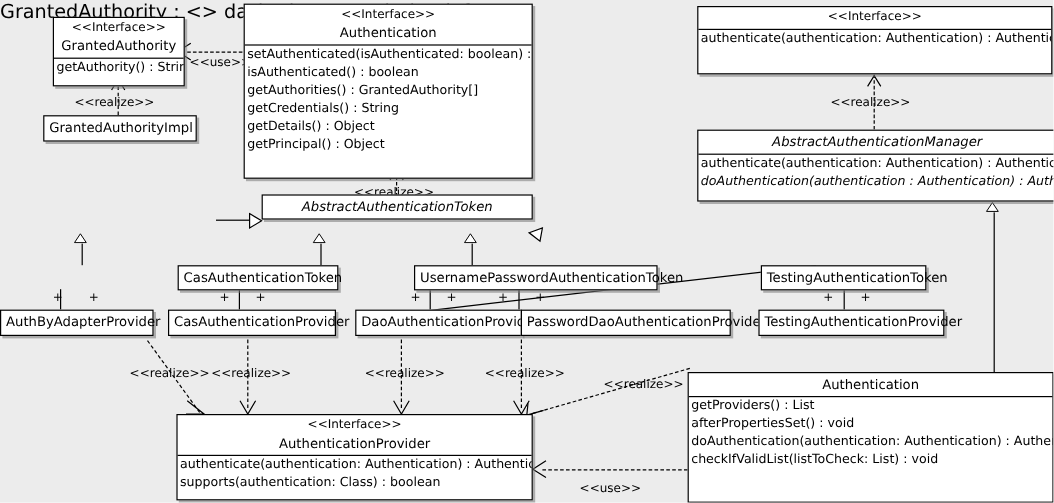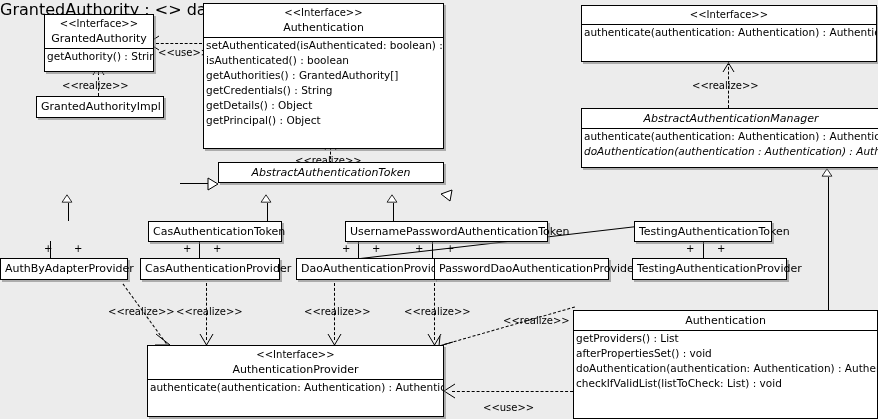--- a/index.html
+++ b/index.html
@@ -414,20 +414,21 @@
 
   
   <div class="uml-box" style="left:147px; top:345px; width:297px; height:72px;">
     <div class="uml-head">
       <span class="stereo">&lt;&lt;Interface&gt;&gt;</span>
       <span class="cname">AuthenticationProvider</span>
     </div>
     <div class="uml-sep"></div>
     <div class="uml-ops">
       <span class="op">authenticate(authentication: Authentication) : Authentication</span>
+      <span class="op">supports(authentication: Class) : boolean</span>
     </div>
   </div>
 
   
   <div class="uml-box" style="left:573px; top:310px; width:305px; height:109px;">
     <div class="uml-head">
       <span class="cname">Authentication</span>
     </div>
     <div class="uml-sep"></div>
     <div class="uml-ops">

